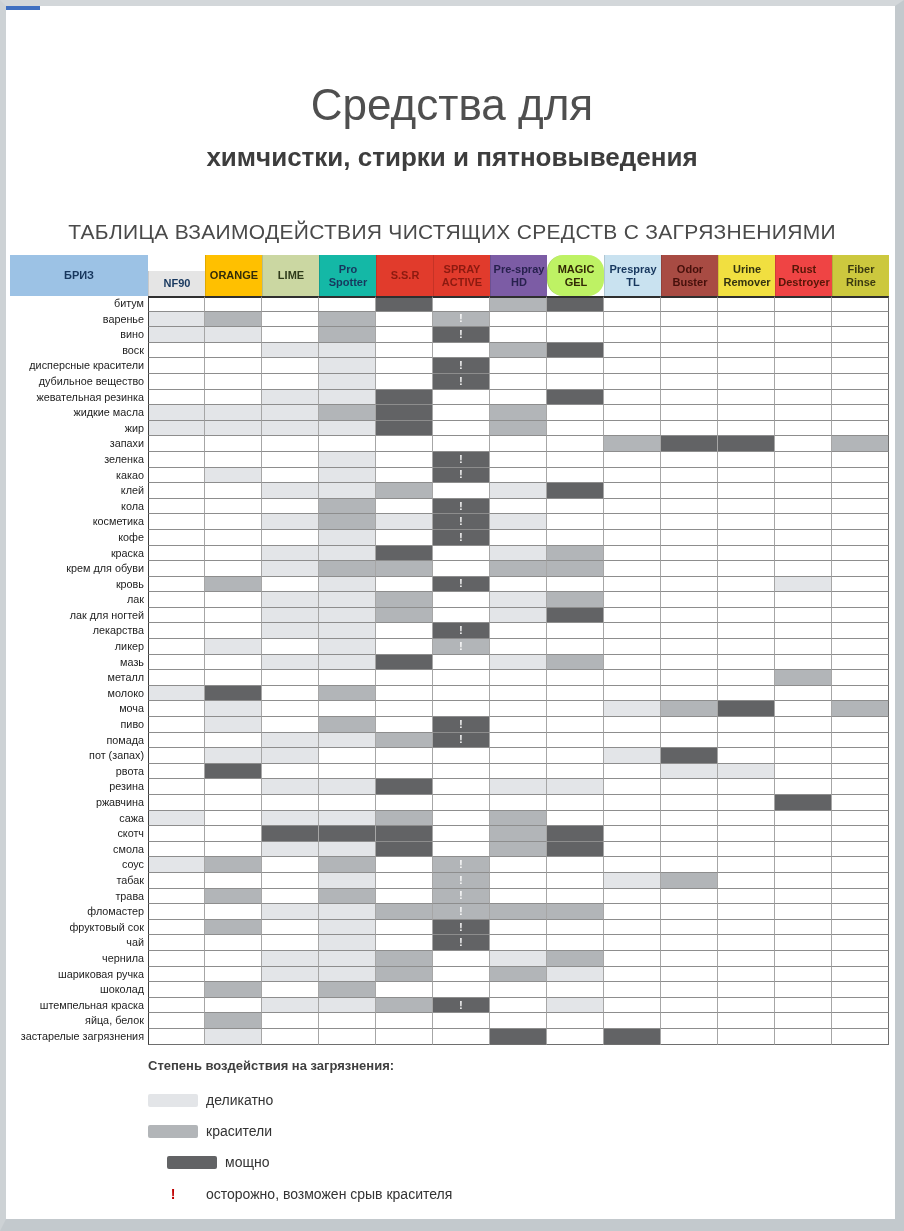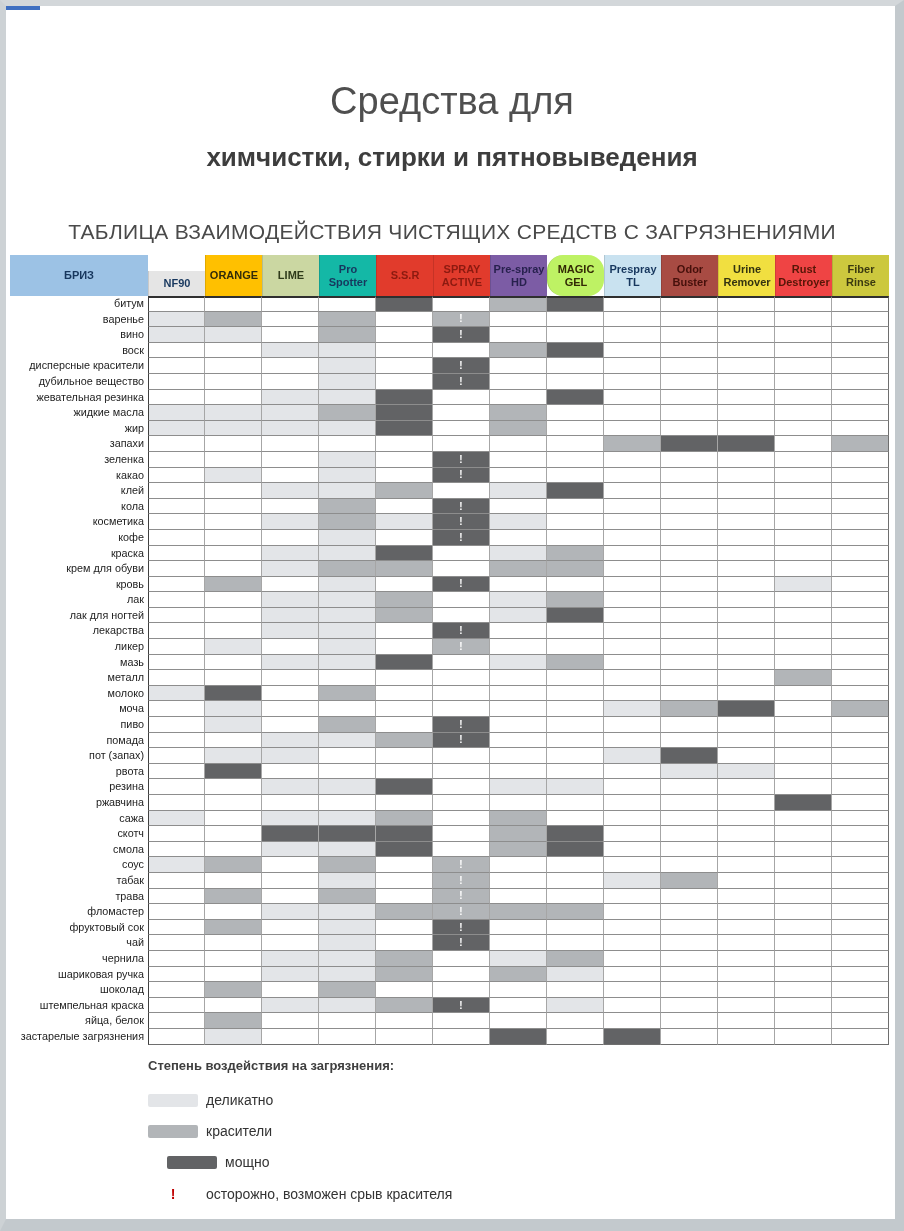--- a/index.html
+++ b/index.html
@@ -2,21 +2,21 @@
 <html style="--c-light: #e3e5e8; --c-medium: #b2b5b8; --c-dark: #626365; --c-warn: #c00000;"><head>
 <meta charset="utf-8">
 <style>
   html,body{margin:0;padding:0;}
   body{width:904px;height:1231px;position:relative;background:#ffffff;
        font-family:"Liberation Sans",sans-serif;overflow:hidden;}
   .scan-frame{position:absolute;inset:0;border-top:6px solid #d3d7da;border-left:6px solid #cdd2d5;
               border-right:9px solid #c3c9cd;border-bottom:12px solid #c3c9cd;pointer-events:none;}
   .corner-blue{position:absolute;left:0;top:0;width:40px;height:10px;background:#3f6fc1;}
   .title1{position:absolute;left:0;top:80px;width:100%;text-align:center;
-          font-size:38px;font-weight:400;color:#4f4f4f;}
+          font-size:44px;font-weight:400;color:#4f4f4f;}
   .title2{position:absolute;left:0;top:142px;width:100%;text-align:center;
           font-size:26px;font-weight:700;color:#3d3d3d;}
   .subtitle{position:absolute;left:0;top:220px;width:100%;text-align:center;
           font-size:21px;font-weight:400;color:#4a4a4a;letter-spacing:.3px;}
   .grid{position:absolute;left:10px;top:255px;
         display:grid;grid-template-columns:138px repeat(13,57px);
         grid-template-rows:41px repeat(48,15.6px);}
   .hcell{display:flex;align-items:center;justify-content:center;text-align:center;
          font-size:11px;font-weight:700;line-height:1.12;padding:0 1px;box-sizing:border-box;
          border-left:1px solid rgba(0,0,0,.12);}

